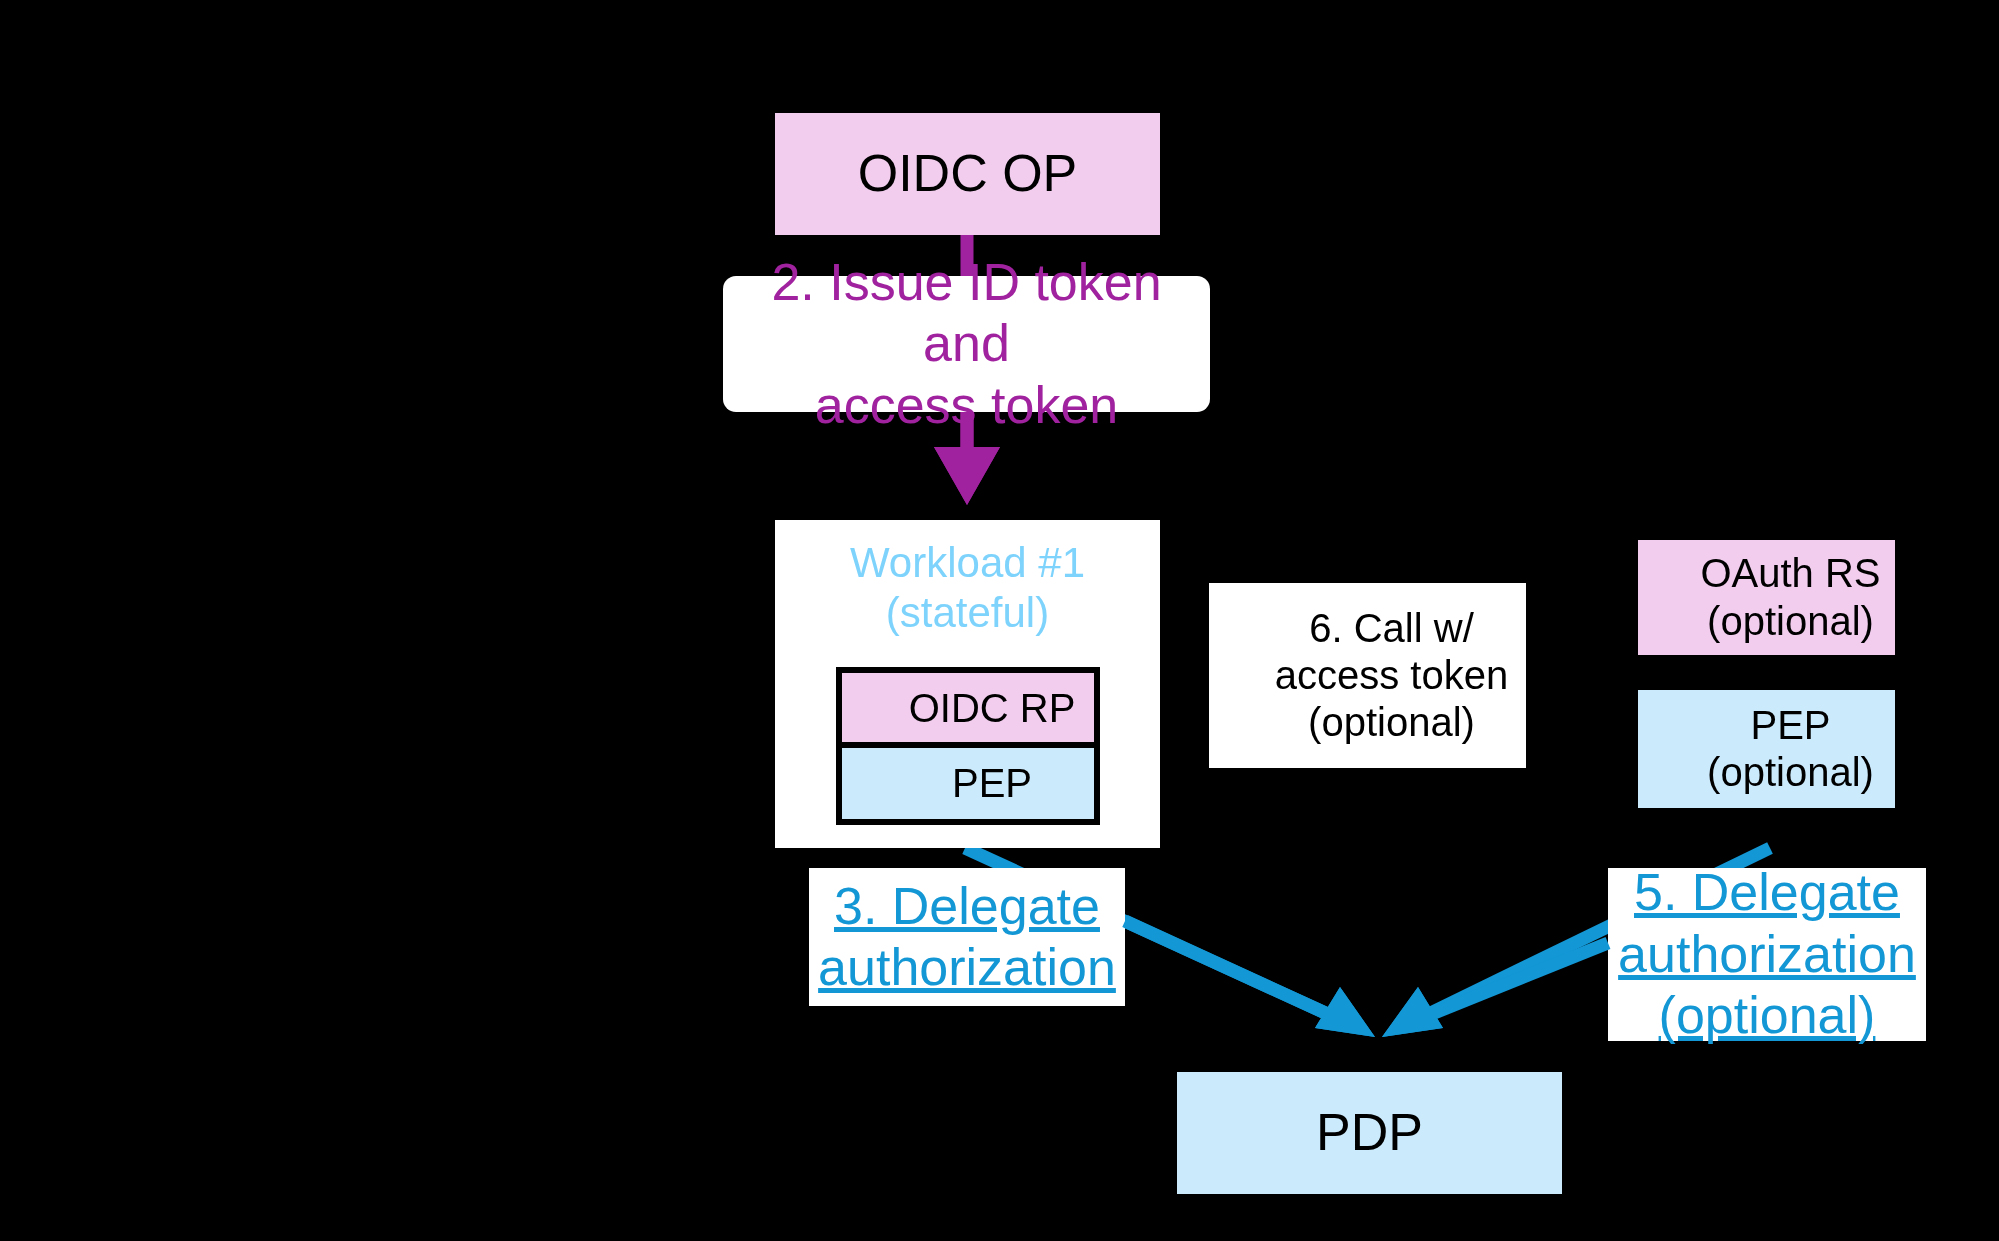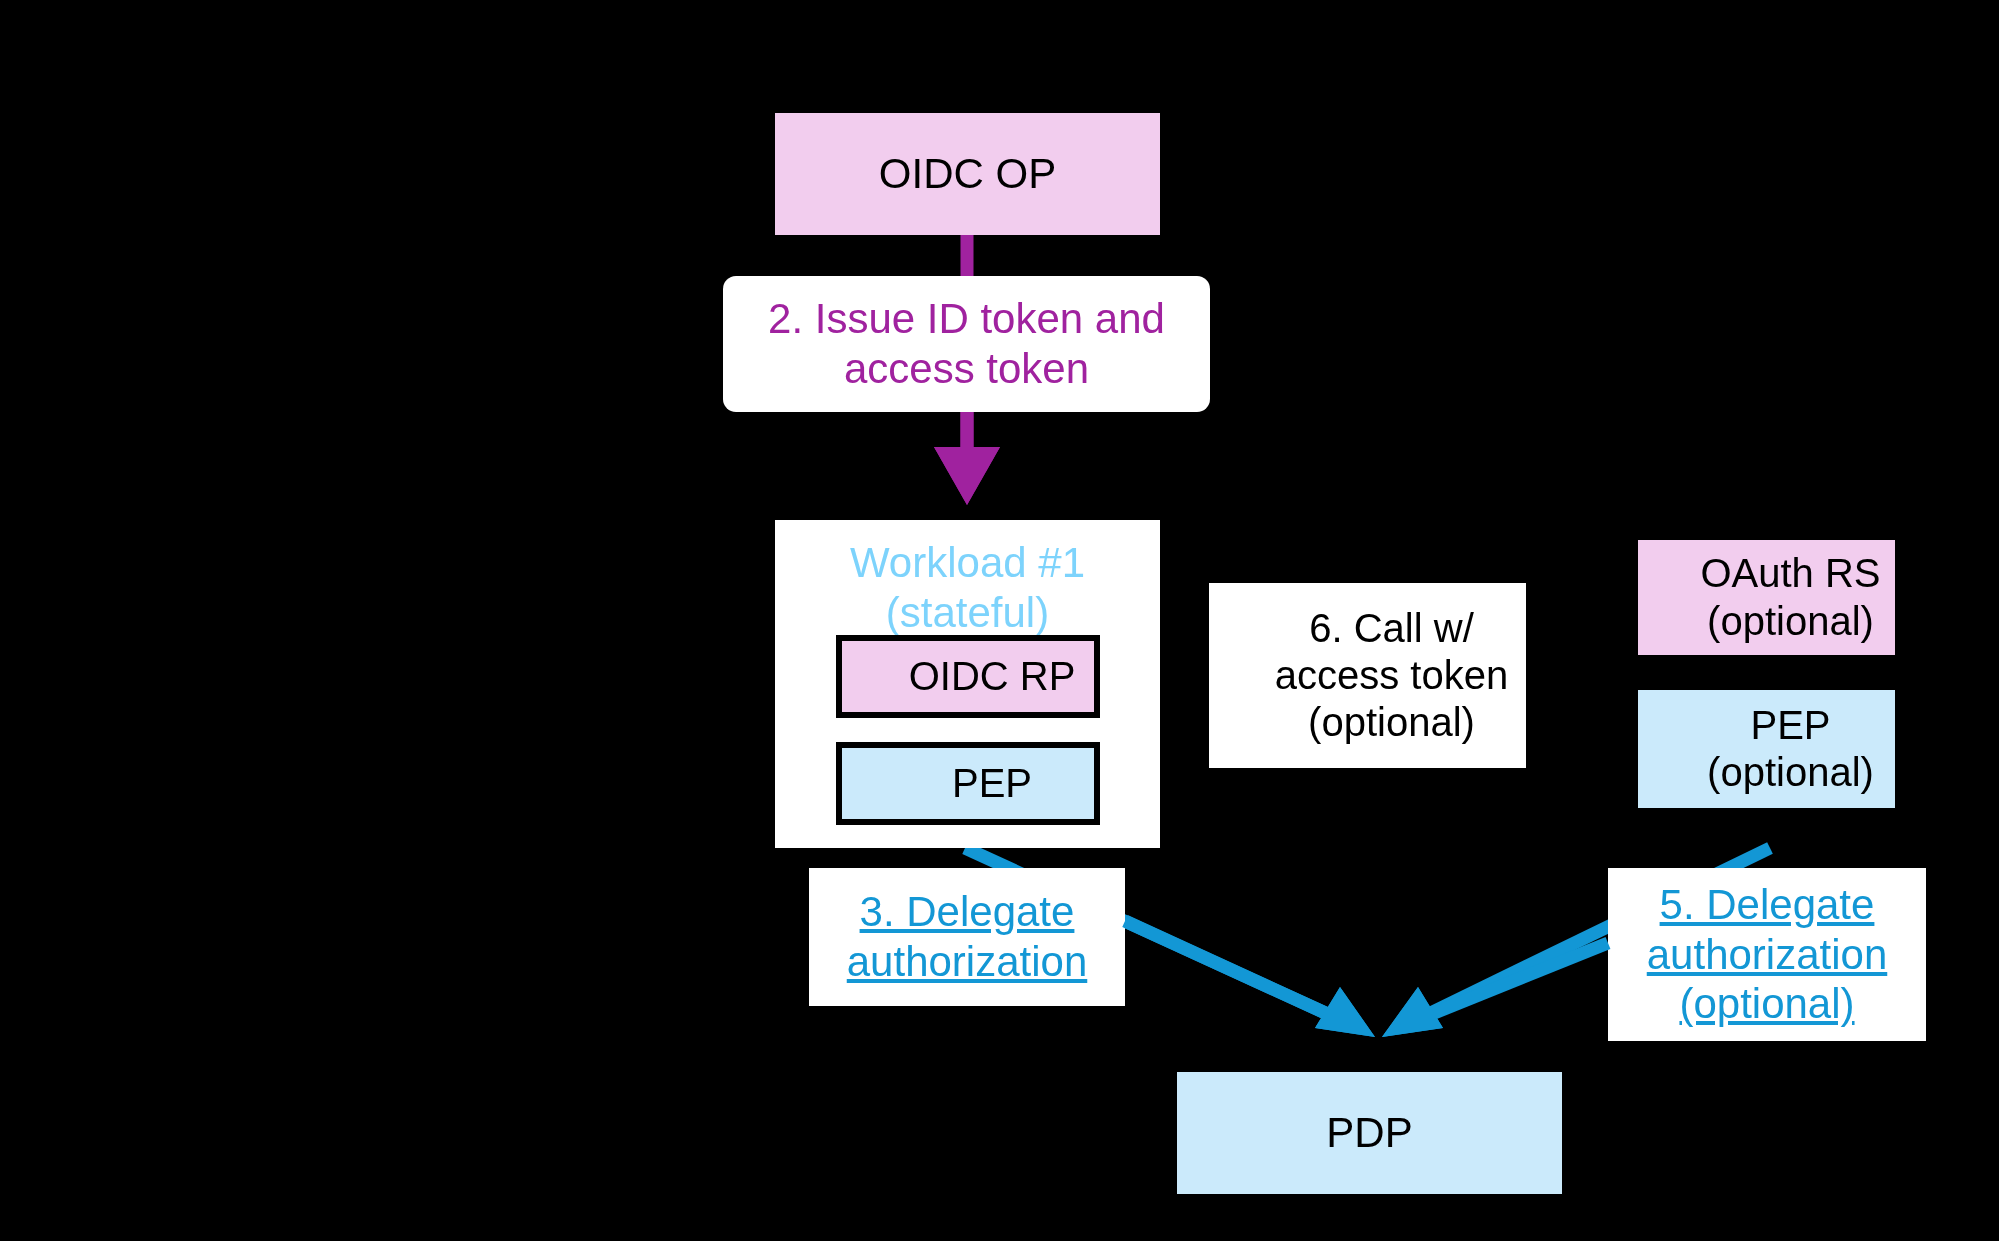--- a/index.html
+++ b/index.html
@@ -25,25 +25,25 @@
     border:0;
     z-index:6;
   }
   .callout.pink-text{color:#a0229f;border-radius:13px;}
   .callout.blue-text{color:#1397d5;text-decoration:underline;}
 
   
   .box-pink{background:#f2cdee;border:0;z-index:4;}
   .box-blue{background:#cbeafb;border:0;z-index:4;}
   .box-white{background:#ffffff;border:0;z-index:3;}
-  .box-pink-outline{background:#f2cdee;border:6px solid #000;z-index:5;}
+  .box-pink-outline{background:#f2cdee;border:6px solid #000;z-index:5;margin-top:32px;}
   .box-blue-outline{background:#cbeafb;border:6px solid #000;z-index:5;}
 
   .fs-40{font-size:40px;padding-left:48px;}
-  .fs-42{font-size:42px;}
+  .fs-42{font-size:52px;}
 
   
   .wl-title{
     position:absolute;
     left:775px;top:538px;width:385px;
     text-align:center;font-size:42px;color:#7dd3fc;line-height:1.2;
     white-space:pre-line;z-index:5;
   }
 
   svg#edges{

